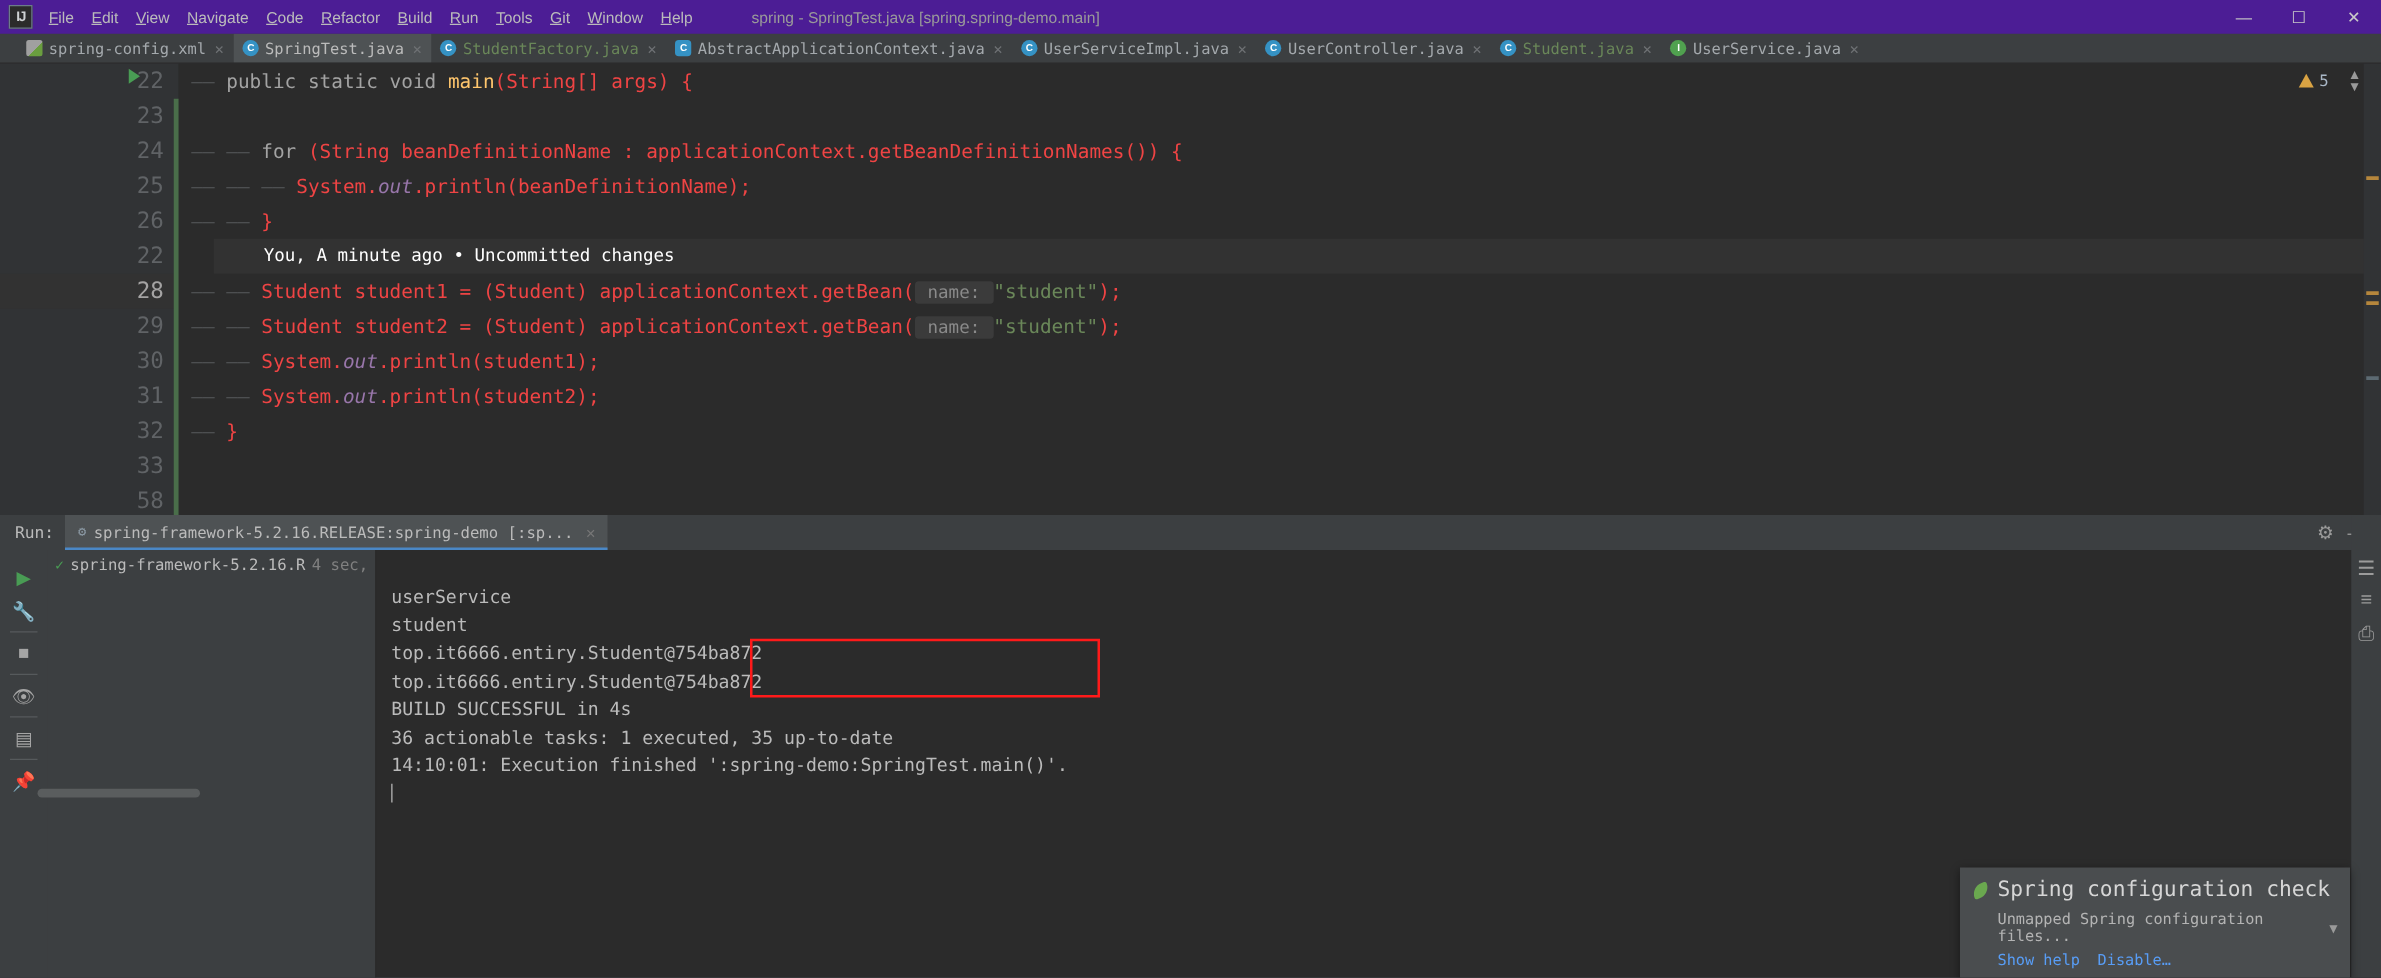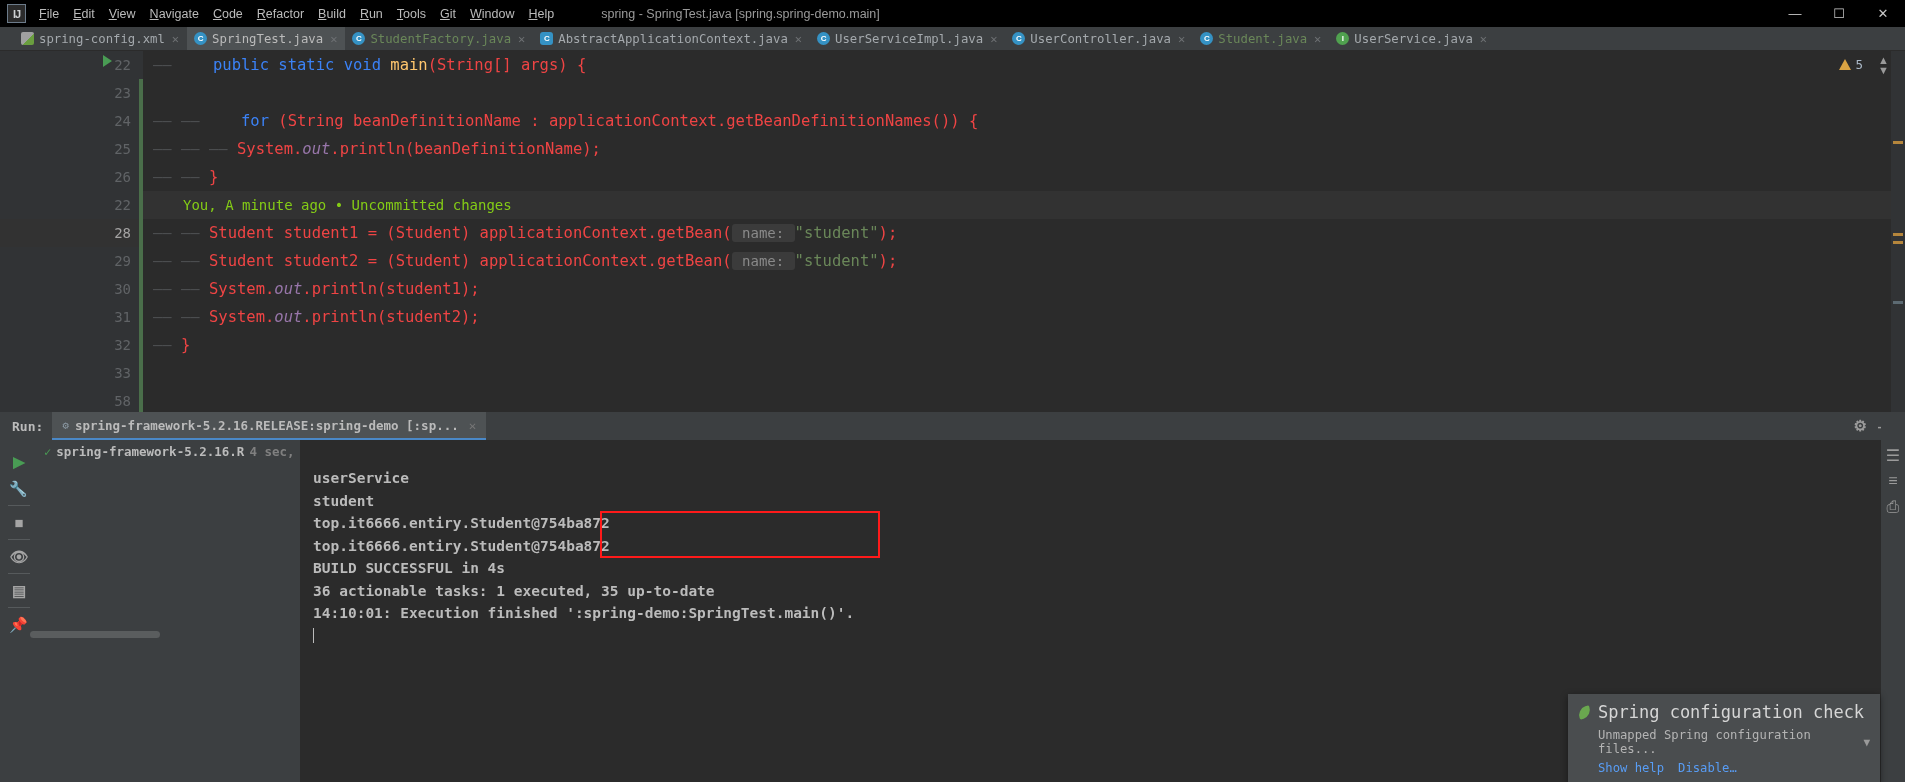--- a/index.html
+++ b/index.html
@@ -6,21 +6,21 @@
   html, body {
     width: 1905px; height: 782px;
     background: #3c3f41;
     font-family: "Liberation Sans", sans-serif;
     overflow: hidden;
   }
   .app { position: relative; width: 1905px; height: 782px; background: #3c3f41; }
 
   
   .menubar {
-    height: 27px; background: #000000; display: flex; align-items: center;
+    height: 27px; background: #4c1d95; display: flex; align-items: center;
     padding-left: 4px; position: relative;
   }
   .ij-logo {
     width: 19px; height: 19px; margin: 0 6px 0 3px; border: 1px solid #6c7b8a;
     background: #2b2b2b; color: #cfd2d4; font-size: 11px; font-weight: bold;
     display: flex; align-items: center; justify-content: center; letter-spacing: -1px;
   }
   .menu-item {
     color: #bbbbbb; font-size: 12.5px; padding: 3px 7px; cursor: default; white-space: nowrap;
   }
@@ -59,37 +59,37 @@
   .etab-x { color: #6e7174; font-size: 12px; margin-left: 2px; }
 
   
   .editor-wrap { position: relative; height: 385px; background: #2b2b2b; display: flex; }
   .gutter {
     width: 143px; background: #313335; position: relative; flex: none;
     font-family: "DejaVu Sans Mono", monospace;
   }
   .gline {
     height: 28px; line-height: 28px; text-align: right; padding-right: 12px;
-    color: #606366; font-size: 14px;
+    color: #606366; font-size: 18px;
   }
   .gline.cur { color: #a4a3a3; background: #323232; }
   .run-arrow {
     position: absolute; left: 103px; top: 4px; width: 0; height: 0;
     border-left: 9px solid #499c54; border-top: 6px solid transparent; border-bottom: 6px solid transparent;
   }
   .vcs-stripe { position: absolute; left: 139px; width: 4px; background: #4a6e4a; }
 
   .code-area { flex: 1; position: relative; background: #2b2b2b; overflow: hidden; }
   .cline {
     height: 28px; line-height: 28px; white-space: pre;
     font-family: "DejaVu Sans Mono", monospace; font-size: 15.5px; color: #a9b7c6;
     padding-left: 10px;
   }
-  .cline.annot { font-size: 14px; color: #84cc16; font-style: normal; padding-left: 40px;}
-  .kw { color: #3b82f6; margin-left: 32px; }
+  .cline.annot { font-size: 14px; color: #ffffff; font-style: normal; padding-left: 40px; margin-left: 28px;}
+  .kw { color: #a3a3a3; }
   .fn { color: #ffc66d; }
   .str { color: #6a8759; }
   .fld { color: #9876aa; font-style: italic; }
   .hint { color: #8a8a8a; background: #3b3b3b; border-radius: 3px; padding: 1px 2px; font-size: 14px;}
   .indent { color: #4d4f51; }
   .plain { color: #ef4444; }
   .caret-line { background: #323232; }
 
   .warn-badge {
     position: absolute; right: 42px; top: 6px; display: flex; align-items: center;
@@ -98,21 +98,21 @@
   .warn-tri {
     width: 0; height: 0; border-left: 6px solid transparent; border-right: 6px solid transparent;
     border-bottom: 11px solid #d9a343;
   }
   .chev { position:absolute; right: 16px; top: 4px; color:#9a9a9a; font-size: 11px; line-height:10px;}
 
   .errstripe { position: absolute; right: 0; top: 0; width: 14px; height: 385px; background: #313335; }
   .stripe-mark { position: absolute; right: 2px; width: 10px; height: 3px; }
 
   
-  .runpanel { position: absolute; left: 0; top: 412px; width: 1905px; height: 370px; background: #3c3f41; font-weight: bold; }
+  .runpanel { position: absolute; left: 0; top: 412px; width: 1905px; height: 370px; background: #3c3f41; }
   .run-header { height: 28px; display: flex; align-items: center; position: relative; }
   .run-label { color: #bbbbbb; font-size: 13px; padding: 0 9px 0 12px; font-family: "DejaVu Sans Mono", monospace; }
   .run-tab {
     display: flex; align-items: center; gap: 6px; height: 28px; padding: 0 10px;
     background: #4e5254; color: #bbbbbb; font-size: 12.5px;
     font-family: "DejaVu Sans Mono", monospace; border-bottom: 2px solid #4a88c7;
   }
   .run-tab .gear-ico { color: #8c9aa5; font-size: 11px; }
   .run-tab .tabx { color: #777; margin-left: 4px; }
   .run-gear { position: absolute; right: 38px; color: #9b9b9b; font-size: 15px; }

